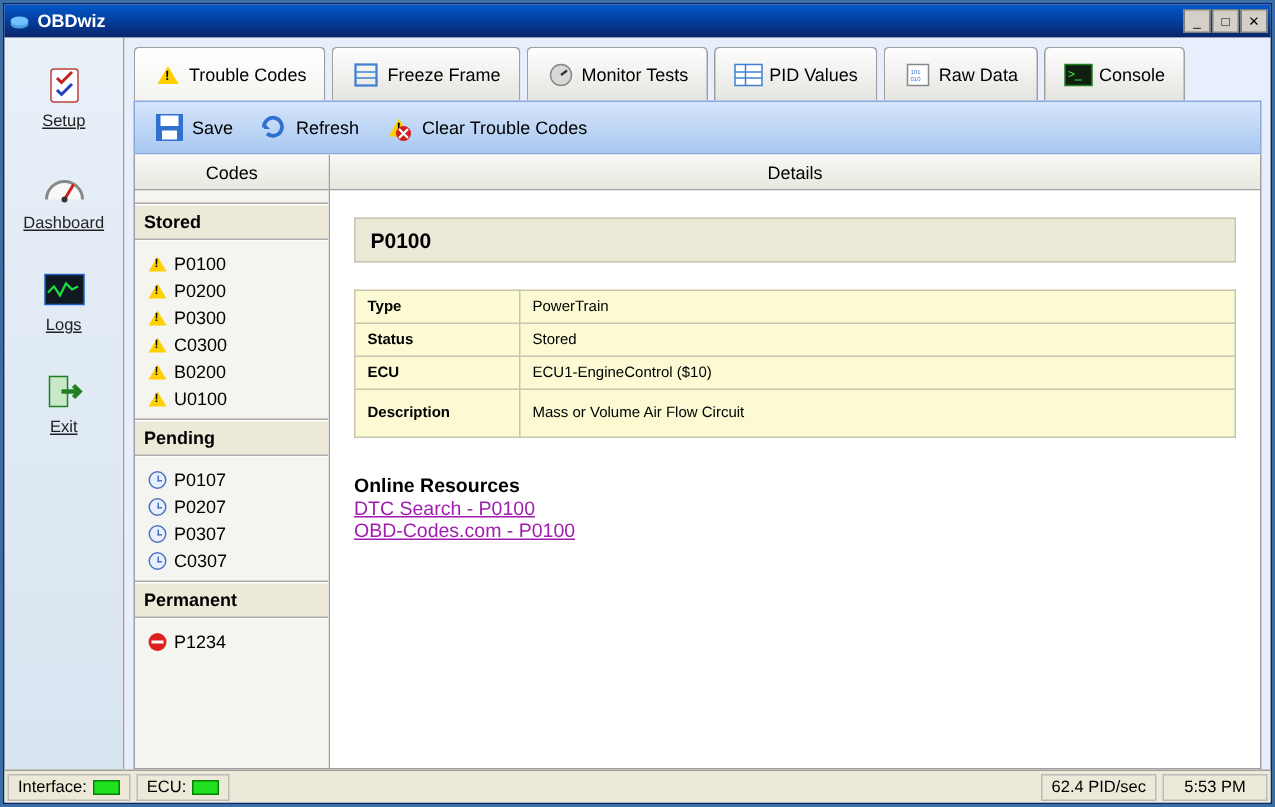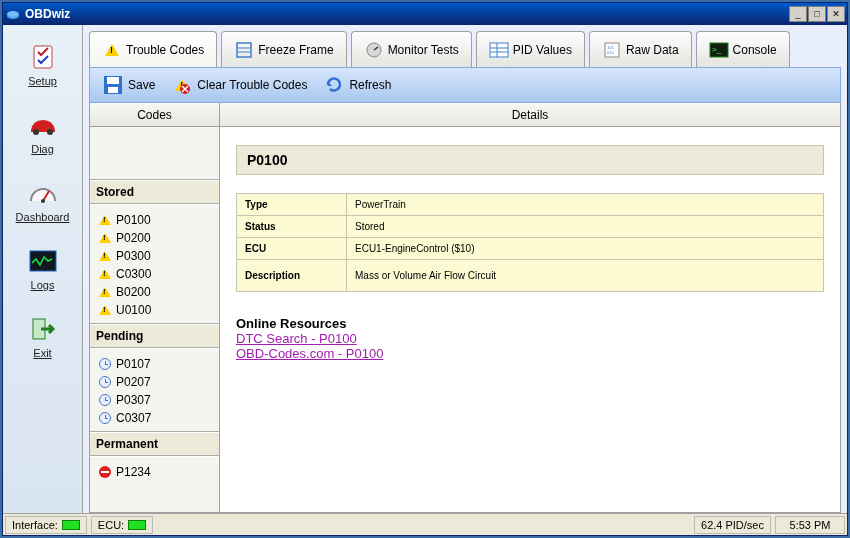--- a/index.html
+++ b/index.html
@@ -25,21 +25,21 @@
 .tabstrip { display: flex; gap: 4px; height: 36px; }
 .tab { display: flex; align-items: center; gap: 4px; background: linear-gradient(to bottom,#fefefe,#e4e4e0); border: 1px solid #a0a0a0; border-bottom: none; border-radius: 4px 4px 0 0; padding: 4px 12px; cursor: pointer; font-size: 12px; }
 .tab.active { background: linear-gradient(to bottom,#ffffff,#f4f4f0); }
 .tab .tab-icon { width: 20px; height: 20px; display: flex; align-items: center; justify-content: center; }
 
 .toolbar { height: 36px; background: linear-gradient(to bottom,#d6e5fb,#a8c8f0); border: 1px solid #8aa8d8; display: flex; align-items: center; padding: 0 4px; }
 .tb-btn { display: flex; align-items: center; gap: 4px; padding: 4px 8px; cursor: pointer; border-radius: 3px; font-size: 12px; }
 .tb-icon { width: 22px; height: 22px; display:flex; align-items:center; justify-content:center; }
 
 .content-row { flex:1; display:flex; border:1px solid #a0a0a0; border-top:none; background:#f4f4f0; overflow:hidden; }
-.codes-col { width: 130px; display:flex; flex-direction:column; border-right:1px solid #a0a0a0;gap:44px; }
+.codes-col { width: 130px; display:flex; flex-direction:column; border-right:1px solid #a0a0a0; }
 .details-col { flex:1; display:flex; flex-direction:column; }
 .col-head { height:24px; background: linear-gradient(to bottom,#f8f8f4,#e8e8e0); border-bottom:1px solid #a0a0a0; display:flex; align-items:center; justify-content:center; font-size:12px; }
 .codes-body { flex:1; overflow-y:scroll; background:#f4f4f0; padding:4px 0; }
 .details-body { flex:1; overflow-y:scroll; background:#ffffff; padding:18px 16px; }
 
 .section-head { font-weight:bold; font-size:12px; padding:4px 6px; border-top:2px groove #fff; border-bottom:2px groove #fff; margin:4px 0 6px; background:#ece9d8; }
 .code-item { display:flex; align-items:center; gap:4px; padding:2px 4px 2px 8px; cursor:pointer; font-size:12px; }
 .ci-icon { width:14px; height:14px; display:flex; align-items:center; justify-content:center; }
 
 .dtc-title { background:#ece9d8; border:1px solid #c8c4b0; padding:6px 10px; font-weight:bold; font-size:14px; margin-bottom:18px; }
@@ -90,30 +90,20 @@
             <svg width="30" height="30" viewBox="0 0 30 30">
               <rect x="6" y="4" width="18" height="22" rx="2" fill="#fff" stroke="#c04040"></rect>
               <path d="M10 10 l3 3 l7 -7" stroke="#c02020" stroke-width="2" fill="none"></path>
               <path d="M10 18 l3 3 l7 -7" stroke="#2040c0" stroke-width="2" fill="none"></path>
             </svg>
           </div>
         <div class="label">Setup</div>
       </div>
       <div class="side-item">
         <div class="icon">
-            <svg width="32" height="22" viewBox="0 0 32 22">
-              <path d="M4 16 Q6 6 16 6 Q26 6 28 16 L28 18 L4 18 Z" fill="#d02020"></path>
-              <circle cx="9" cy="18" r="3" fill="#333"></circle>
-              <circle cx="23" cy="18" r="3" fill="#333"></circle>
-            </svg>
-          </div>
-        <div class="label">Diag</div>
-      </div>
-      <div class="side-item">
-        <div class="icon">
             <svg width="32" height="24" viewBox="0 0 32 24">
               <path d="M4 20 A12 12 0 0 1 28 20" fill="#f8f8f8" stroke="#888" stroke-width="2"></path>
               <line x1="16" y1="20" x2="22" y2="10" stroke="#d02020" stroke-width="2"></line>
               <circle cx="16" cy="20" r="2" fill="#333"></circle>
             </svg>
           </div>
         <div class="label">Dashboard</div>
       </div>
       <div class="side-item">
         <div class="icon">
@@ -197,41 +187,41 @@
       <div class="toolbar">
         <div class="tb-btn">
           <div class="tb-icon">
               <svg width="22" height="22" viewBox="0 0 22 22">
                 <rect x="2" y="2" width="18" height="18" fill="#3070d0"></rect>
                 <rect x="5" y="3" width="12" height="7" fill="#fff"></rect>
                 <rect x="6" y="13" width="10" height="6" fill="#fff"></rect>
               </svg>
             </div>
           <span>Save</span>
+        </div>
+        <div class="tb-btn">
+          <div class="tb-icon">
+              <svg width="22" height="22" viewBox="0 0 22 22">
+                <path d="M5 11 a6 6 0 1 1 2 4" fill="none" stroke="#3070d0" stroke-width="2.5"></path>
+                <path d="M5 8 l0 4 l4 0 z" fill="#3070d0"></path>
+              </svg>
+            </div>
+          <span>Refresh</span>
         </div>
         <div class="tb-btn">
           <div class="tb-icon">
               <div style="position:relative">
                 <div class="warn-tri"></div>
                 <svg style="position:absolute;left:4px;top:4px" width="12" height="12" viewBox="0 0 12 12">
                   <circle cx="6" cy="6" r="5" fill="#d02020"></circle>
                   <path d="M3 3 l6 6 M9 3 l-6 6" stroke="#fff" stroke-width="1.5"></path>
                 </svg>
               </div>
             </div>
           <span>Clear Trouble Codes</span>
-        </div>
-        <div class="tb-btn">
-          <div class="tb-icon">
-              <svg width="22" height="22" viewBox="0 0 22 22">
-                <path d="M5 11 a6 6 0 1 1 2 4" fill="none" stroke="#3070d0" stroke-width="2.5"></path>
-                <path d="M5 8 l0 4 l4 0 z" fill="#3070d0"></path>
-              </svg>
-            </div>
-          <span>Refresh</span>
         </div>
       </div>
 
       <div class="content-row">
         <div class="codes-col">
           <div class="col-head">Codes</div>
           <div class="codes-body">
             <div class="section-head">Stored</div>
             <div class="code-item">
                 <div class="ci-icon">

